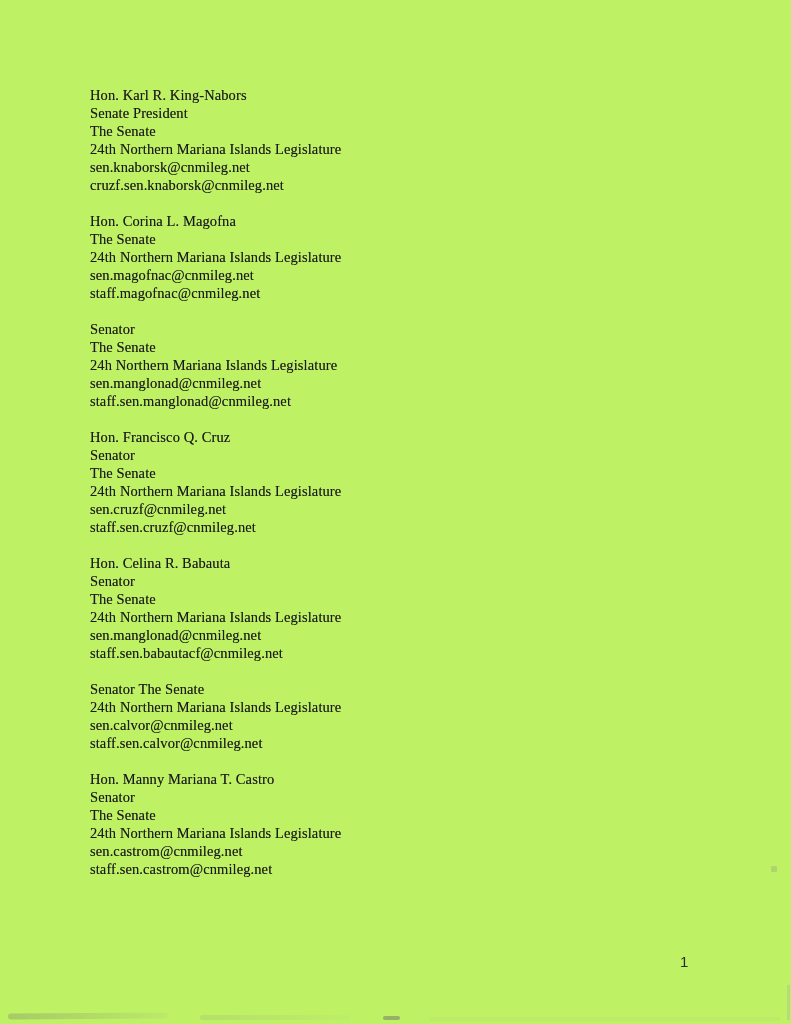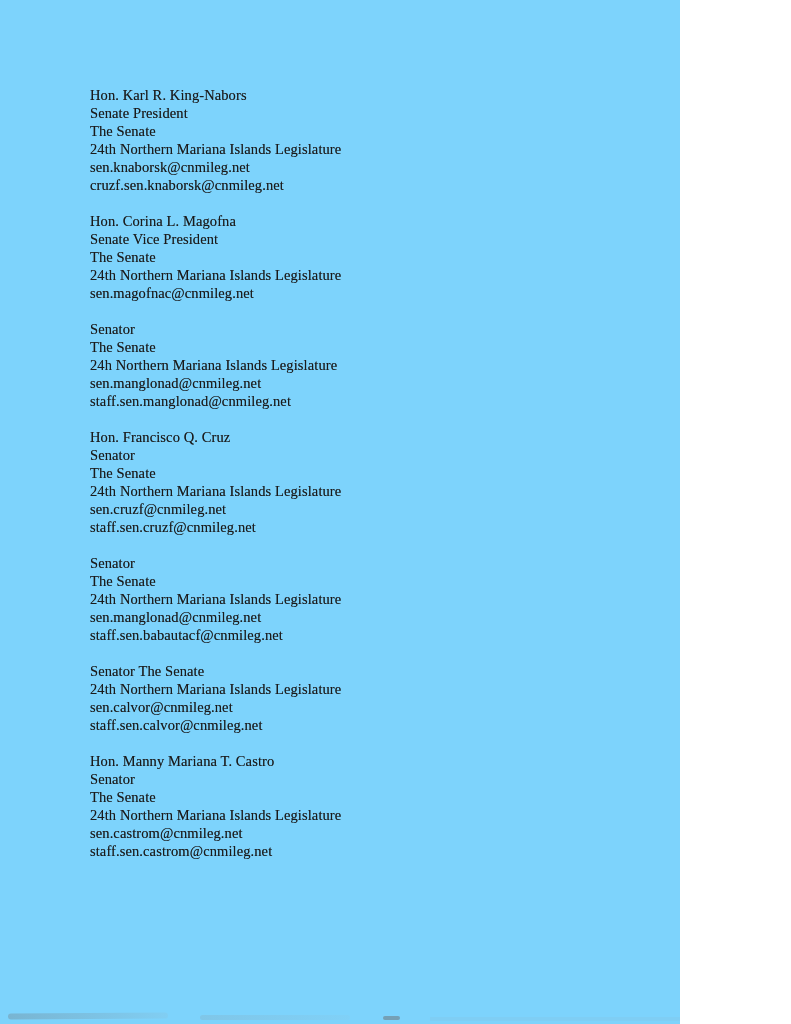--- a/index.html
+++ b/index.html
@@ -2,23 +2,23 @@
 <html><head>
 <meta charset="utf-8">
 <style>
   html, body {
     margin: 0;
     padding: 0;
     background: #ffffff;
   }
   .page {
     position: relative;
-    width: 680px;
+    width: 791px;
     height: 1024px;
-    background: #7dd3fc;
+    background: #bef264;
     overflow: hidden;
     font-family: "Liberation Serif", serif;
   }
   .content {
     position: absolute;
     left: 90px;
     top: 86px;
   }
   .entry {
     margin-bottom: 18px;
@@ -82,41 +82,42 @@
       <div class="entry">
         <div class="line">Hon. Karl R. King-Nabors</div>
         <div class="line">Senate President</div>
         <div class="line">The Senate</div>
         <div class="line">24th Northern Mariana Islands Legislature</div>
         <div class="line">sen.knaborsk@cnmileg.net</div>
         <div class="line">cruzf.sen.knaborsk@cnmileg.net</div>
       </div>
       <div class="entry">
         <div class="line">Hon. Corina L. Magofna</div>
-        <div class="line">Senate Vice President</div>
         <div class="line">The Senate</div>
         <div class="line">24th Northern Mariana Islands Legislature</div>
         <div class="line">sen.magofnac@cnmileg.net</div>
+        <div class="line">staff.magofnac@cnmileg.net</div>
       </div>
       <div class="entry">
         <div class="line">Senator</div>
         <div class="line">The Senate</div>
         <div class="line">24h Northern Mariana Islands Legislature</div>
         <div class="line">sen.manglonad@cnmileg.net</div>
         <div class="line">staff.sen.manglonad@cnmileg.net</div>
       </div>
       <div class="entry">
         <div class="line">Hon. Francisco Q. Cruz</div>
         <div class="line">Senator</div>
         <div class="line">The Senate</div>
         <div class="line">24th Northern Mariana Islands Legislature</div>
         <div class="line">sen.cruzf@cnmileg.net</div>
         <div class="line">staff.sen.cruzf@cnmileg.net</div>
       </div>
       <div class="entry">
+        <div class="line">Hon. Celina R. Babauta</div>
         <div class="line">Senator</div>
         <div class="line">The Senate</div>
         <div class="line">24th Northern Mariana Islands Legislature</div>
         <div class="line">sen.manglonad@cnmileg.net</div>
         <div class="line">staff.sen.babautacf@cnmileg.net</div>
       </div>
       <div class="entry">
         <div class="line">Senator The Senate</div>
         <div class="line">24th Northern Mariana Islands Legislature</div>
         <div class="line">sen.calvor@cnmileg.net</div>

